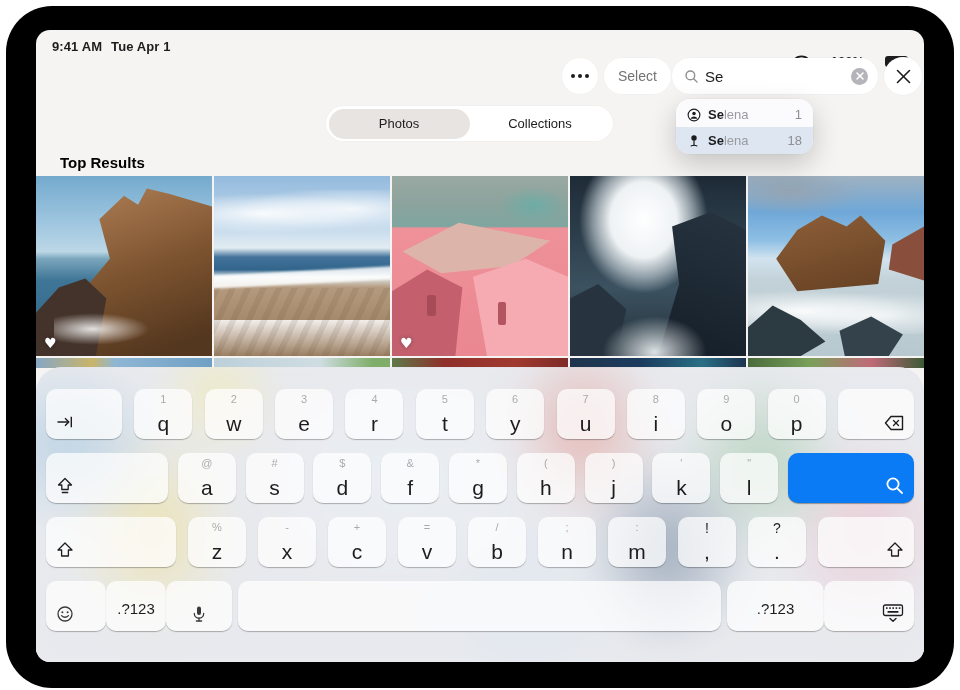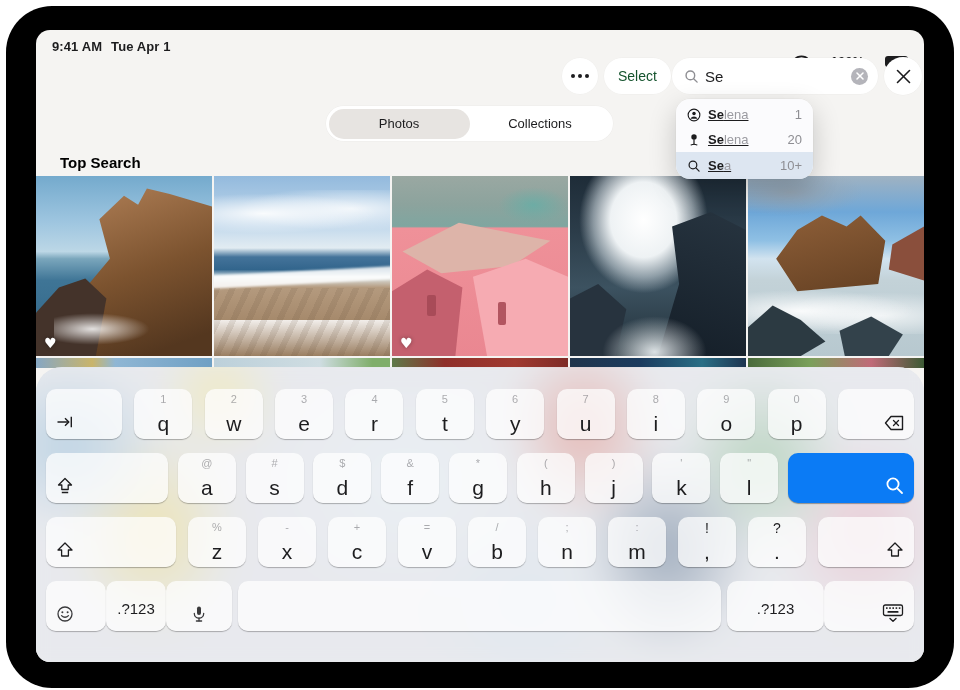--- a/index.html
+++ b/index.html
@@ -17,21 +17,21 @@
   .status-right .pct { font-size:13px; font-weight:600; color:#1c1c1e; }
   .battery { width:23px; height:11.5px; background:#1c1c1e; border-radius:3px; position:relative; }
   .battery::after { content:""; position:absolute; right:-3px; top:3.5px; width:2px; height:4.5px; background:#1c1c1e; border-radius:0 2px 2px 0; }
 
   
   .page-title { position:absolute; left:16px; top:26px; font-size:27px; font-weight:700; color:#000; letter-spacing:.2px; }
   .hbtn { position:absolute; top:28px; height:36px; background:#fff; border-radius:18px; display:flex; align-items:center; justify-content:center; box-shadow:0 0 0 .5px rgba(0,0,0,0.03); cursor:default; }
   .btn-more { left:526px; width:36px; }
   .dots { display:flex; gap:3px; }
   .dots i { width:4px; height:4px; border-radius:50%; background:#1c1c1e; }
-  .btn-select { left:568px; padding:0 14px; font-size:14px; color:#14532d; }
+  .btn-select { left:568px; padding:0 14px; font-size:14px; color:#737373; }
   .search-field { left:636px; width:206px; padding:0 10px 0 12px; justify-content:flex-start; gap:6px; }
   .search-field input { border:none; outline:none; background:transparent; font-size:15px; color:#1c1c1e; width:128px; font-family:inherit; }
   .clear-btn { margin-left:auto; width:17px; height:17px; border-radius:50%; background:#b4b4ba; display:flex; align-items:center; justify-content:center; flex:0 0 auto; }
   .btn-close { left:848px; width:38px; height:38px; top:27px; border-radius:19px; }
 
   
   .segmented { position:absolute; left:290px; top:76px; width:287px; height:35px; background:#fff; border-radius:18px; display:flex; padding:2.5px; box-shadow:0 0 0 .5px rgba(0,0,0,0.03); }
   .segment { flex:1; display:flex; align-items:center; justify-content:center; font-size:13px; color:#1c1c1e; border-radius:15px; }
   .segment.selected { background:#e7e4e1; font-weight:500; }
 
@@ -88,21 +88,21 @@
   .s2 { background:linear-gradient(90deg,#bcd0da,#cfdde2 60%,#7fae6a 90%); }
   .s3 { background:linear-gradient(90deg,#5e7a4a,#8f2f2a 30%,#a03a30 70%,#7e2a26); }
   .s4 { background:linear-gradient(90deg,#20354c,#1b3b5e 40%,#2a6f86 75%,#1d3450); }
   .s5 { background:linear-gradient(90deg,#4a6b3c,#7aa05a 35%,#c06a78 70%,#3c5a34); }
 
   
   .suggest { position:absolute; left:640px; top:69px; width:137px; border-radius:14px; background:rgba(251,251,253,.96); box-shadow:0 10px 28px rgba(0,0,0,.20), 0 0 0 .5px rgba(0,0,0,.04); z-index:30; overflow:hidden; padding-top:3px; }
   .sg-row { height:25px; display:flex; align-items:center; padding:0 11px; gap:7px; }
   .sg-row:last-child { background:rgba(211,223,236,.75); height:27px; }
   .sg-ic { width:14px; height:14px; flex:0 0 auto; display:flex; }
-  .sg-text { font-size:13px; color:#1c1c1e; font-weight:600; white-space:nowrap;text-decoration:underline; }
+  .sg-text { font-size:13px; color:#1c1c1e; font-weight:600; white-space:nowrap; }
   .sg-rest { font-weight:400; color:#9a9aa0; }
   .sg-count { margin-left:auto; font-size:13px; color:#8e8e93; }
 
   
   .keyboard { position:absolute; left:0; top:337px; width:888px; height:295px; border-radius:26px 26px 0 0; overflow:hidden; z-index:20; }
   .kb-blur { position:absolute; inset:-24px; background:
       radial-gradient(140px 120px at 6% 30%, #7fb0d0 0%, rgba(127,176,208,0) 70%),
       radial-gradient(120px 150px at 15% 55%, #e8d468 0%, rgba(232,212,104,0) 70%),
       radial-gradient(90px 90px at 22% 15%, #efe48a 0%, rgba(239,228,138,0) 70%),
       radial-gradient(200px 160px at 42% 40%, #e3edf4 0%, rgba(227,237,244,0) 75%),
@@ -193,21 +193,21 @@
 
     <div class="segmented">
       <div class="segment selected">
           <span>Photos</span>
         </div>
       <div class="segment">
           <span>Collections</span>
         </div>
     </div>
 
-    <div class="section-title">Top Search</div>
+    <div class="section-title">Top Results</div>
 
     <div class="photo-row">
       <div class="photo p1">
         <div class="rock"></div>
         <div class="rock2"></div>
         <div class="foam"></div>
         <span class="fav">♥</span>
       </div>
       <div class="photo p2">
         <div class="cloud"></div>
@@ -261,31 +261,21 @@
       </div>
       <div class="sg-row">
         <span class="sg-ic">
           <svg width="14" height="14" viewBox="0 0 16 16">
               <circle cx="8" cy="4.6" r="3.1" fill="#1c1c1e"></circle>
               <line x1="8" y1="7.7" x2="8" y2="13" stroke="#1c1c1e" stroke-width="1.4" stroke-linecap="round"></line>
               <path d="M4.6 13.6 q3.4 -1.6 6.8 0" fill="none" stroke="#1c1c1e" stroke-width="1.2" stroke-linecap="round"></path>
             </svg>
         </span>
         <span class="sg-text"><b>Se</b><span class="sg-rest">lena</span></span>
-        <span class="sg-count">20</span>
-      </div>
-      <div class="sg-row">
-        <span class="sg-ic">
-          <svg width="14" height="14" viewBox="0 0 16 16">
-              <circle cx="6.8" cy="6.8" r="4.4" fill="none" stroke="#1c1c1e" stroke-width="1.4"></circle>
-              <line x1="10.2" y1="10.2" x2="13.8" y2="13.8" stroke="#1c1c1e" stroke-width="1.4" stroke-linecap="round"></line>
-            </svg>
-        </span>
-        <span class="sg-text"><b>Se</b><span class="sg-rest">a</span></span>
-        <span class="sg-count">10+</span>
+        <span class="sg-count">18</span>
       </div>
     </div>
 
     <div class="keyboard">
       <div class="kb-blur"></div>
       <div class="kb-tint"></div>
       <div class="kb-keys">
 
         <div class="krow">
           <div class="key k76">

